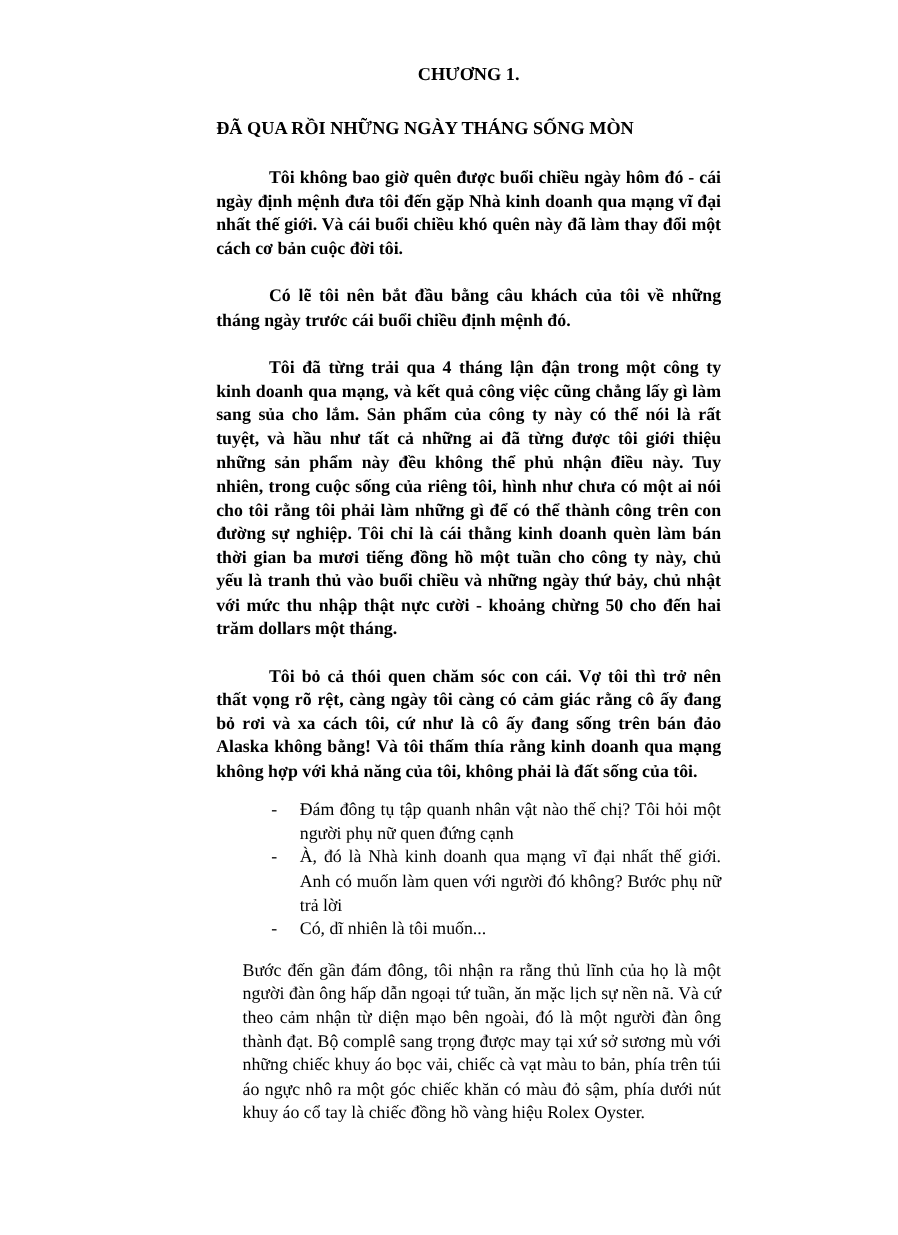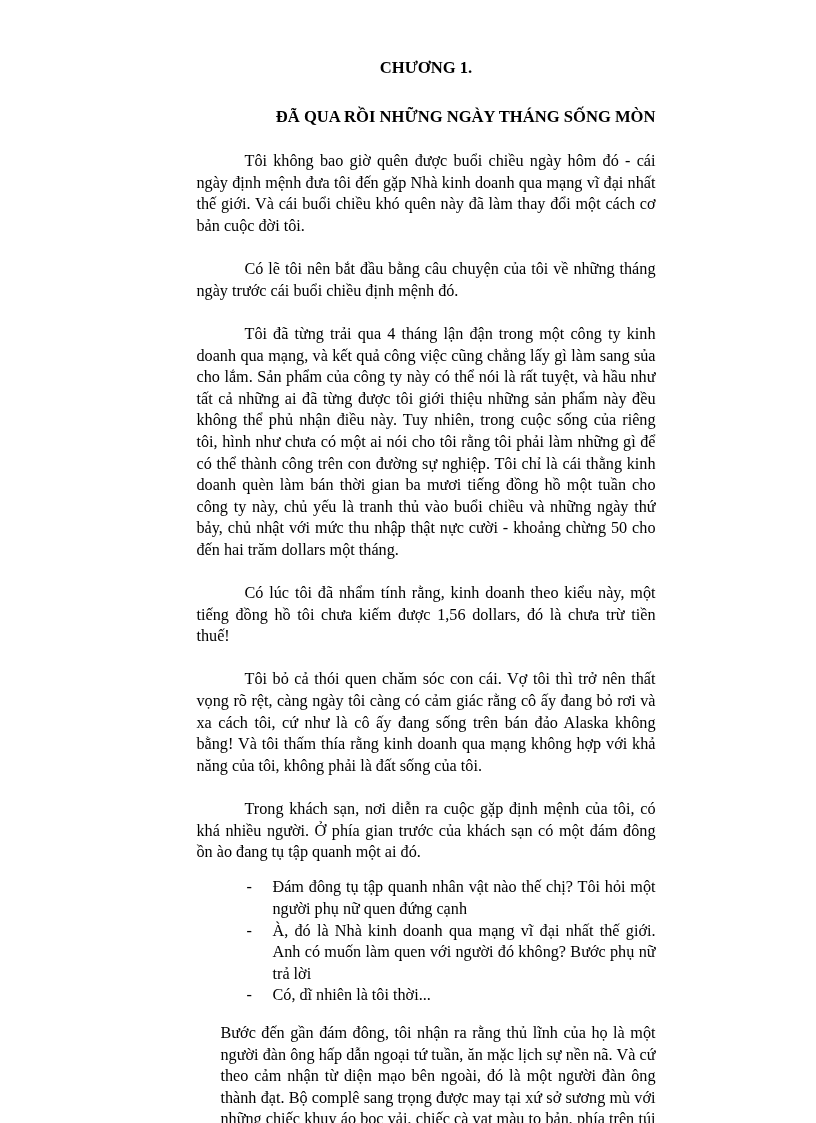--- a/index.html
+++ b/index.html
@@ -21,29 +21,30 @@
     padding: 57px 86px 40px 122px;
     overflow: hidden;
   }
   .chapter-heading {
     text-align: center;
     font-weight: bold;
     font-size: 16.6px;
     margin: 0 0 27px 0;
   }
   .chapter-title {
-    text-align: right;
+    text-align: left;
     font-weight: bold;
     font-size: 16.6px;
     margin: 16px 0 24px 0;
   }
   p.body-para {
     margin: 0 0 21.6px 0;
     text-align: justify;
     text-indent: 48px;
+    font-weight: bold;
   }
   .dialogue {
     margin: -8px 0 14px 50px;
   }
   .dialogue-item {
     display: flex;
     align-items: flex-start;
   }
   .dialogue-dash {
     flex: 0 0 26px;
@@ -63,41 +64,39 @@
 <body>
 
 <div class="page">
 
   <div class="chapter-heading">CHƯƠNG 1.</div>
 
   <div class="chapter-title">ĐÃ QUA RỒI NHỮNG NGÀY THÁNG SỐNG MÒN</div>
 
   <p class="body-para">Tôi không bao giờ quên được buổi chiều ngày hôm đó - cái ngày định mệnh đưa tôi đến gặp Nhà kinh doanh qua mạng vĩ đại nhất thế giới. Và cái buổi chiều khó quên này đã làm thay đổi một cách cơ bản cuộc đời tôi.</p>
 
-  <p class="body-para">Có lẽ tôi nên bắt đầu bằng câu chuyện của tôi về những tháng ngày trước cái buổi chiều định mệnh đó.</p>
+  <p class="body-para">Có lẽ tôi nên bắt đầu bằng câu khách của tôi về những tháng ngày trước cái buổi chiều định mệnh đó.</p>
 
   <p class="body-para">Tôi đã từng trải qua 4 tháng lận đận trong một công ty kinh doanh qua mạng, và kết quả công việc cũng chẳng lấy gì làm sang sủa cho lắm.  Sản phẩm của công ty này có thể nói là rất tuyệt, và hầu như tất cả những ai đã từng được tôi giới thiệu những sản phẩm này đều không thể phủ nhận điều này. Tuy nhiên, trong cuộc sống của riêng tôi, hình như chưa có một ai nói cho tôi rằng tôi phải làm những gì để có thể thành công trên con đường sự nghiệp. Tôi chỉ là cái thằng kinh doanh quèn làm bán thời gian ba mươi tiếng đồng hồ một tuần cho công ty này, chủ yếu là tranh thủ vào buổi chiều và những ngày thứ bảy, chủ nhật với mức thu nhập thật nực cười - khoảng chừng 50 cho đến hai trăm dollars một tháng.</p>
 
-  <p class="body-para">Có lúc tôi đã nhẩm tính rằng, kinh doanh theo kiểu này, một tiếng đồng hồ tôi chưa kiếm được 1,56 dollars, đó là chưa trừ tiền thuế!</p>
 
   <p class="body-para">Tôi bỏ cả thói quen chăm sóc con cái. Vợ tôi thì trở nên thất vọng rõ rệt, càng ngày tôi càng có cảm giác rằng cô ấy đang bỏ rơi và xa cách tôi, cứ như là cô ấy đang sống trên bán đảo Alaska không bằng! Và tôi thấm thía rằng kinh doanh qua mạng không hợp với khả năng của tôi, không phải là đất sống của tôi.</p>
 
 
-  <p class="body-para">Trong khách sạn, nơi diễn ra cuộc gặp định mệnh của tôi, có khá nhiều người. Ở phía gian trước của khách sạn có một đám đông ồn ào đang tụ tập quanh một ai đó.</p>
 
   <div class="dialogue">
     <div class="dialogue-item">
       <span class="dialogue-dash">-</span>
       <span class="dialogue-text">Đám đông tụ tập quanh nhân vật nào thế chị?  Tôi hỏi một người phụ nữ quen đứng cạnh</span>
     </div>
     <div class="dialogue-item">
       <span class="dialogue-dash">-</span>
       <span class="dialogue-text">À, đó là Nhà kinh doanh qua mạng vĩ đại nhất thế giới. Anh có muốn làm quen với người đó không? Bước phụ nữ trả lời</span>
     </div>
     <div class="dialogue-item">
       <span class="dialogue-dash">-</span>
-      <span class="dialogue-text">Có, dĩ nhiên là tôi thời...</span>
+      <span class="dialogue-text">Có, dĩ nhiên là tôi muốn...</span>
     </div>
   </div>
 
   <p class="closing-para">Bước đến gần đám đông, tôi nhận ra rằng thủ lĩnh của họ là một người đàn ông hấp dẫn ngoại tứ tuần, ăn mặc lịch sự nền nã. Và cứ theo cảm nhận từ diện mạo bên ngoài, đó là một người đàn ông thành đạt. Bộ complê sang trọng được may tại xứ sở sương mù với những chiếc khuy áo bọc vải, chiếc cà vạt màu to bản, phía trên túi áo ngực nhô ra một góc chiếc khăn có màu đỏ sậm, phía dưới nút khuy áo cổ tay là chiếc đồng hồ vàng hiệu Rolex Oyster.</p>
 
 </div>
 
 </body></html>

